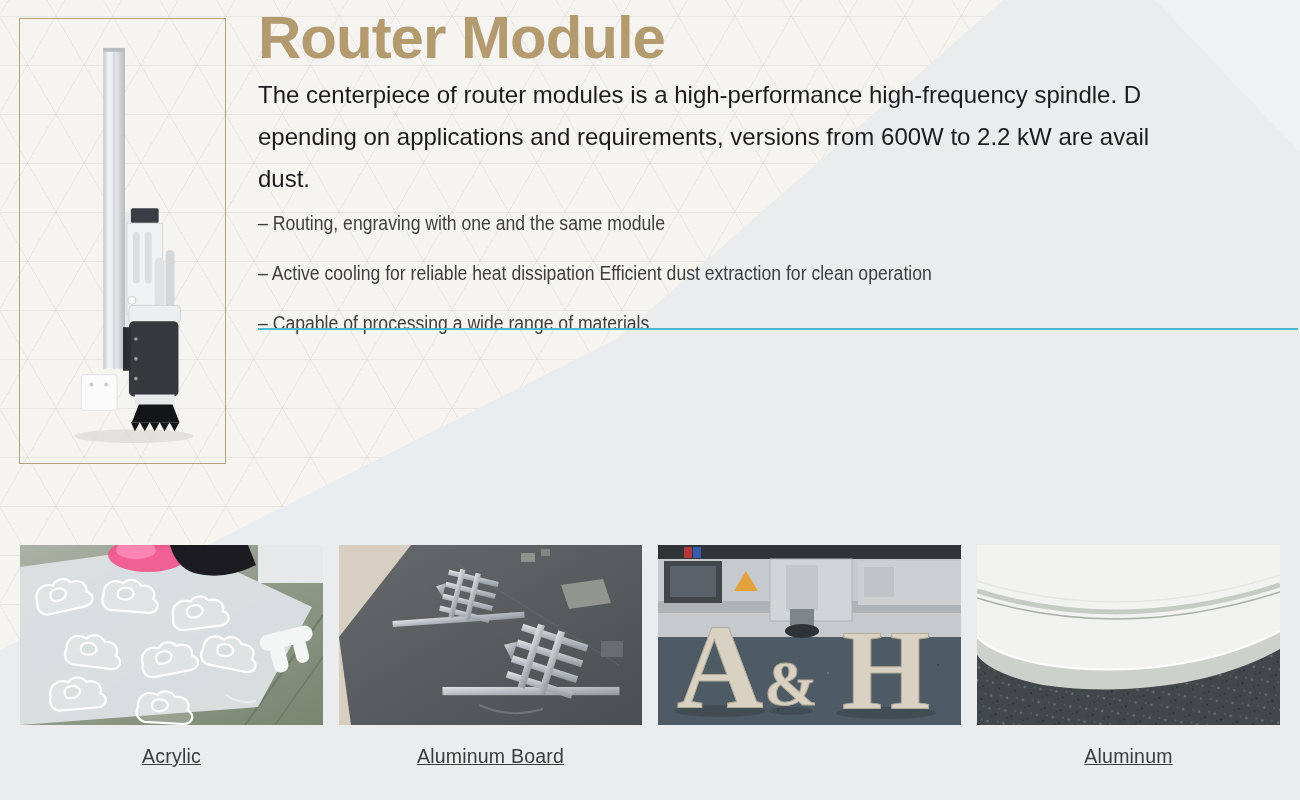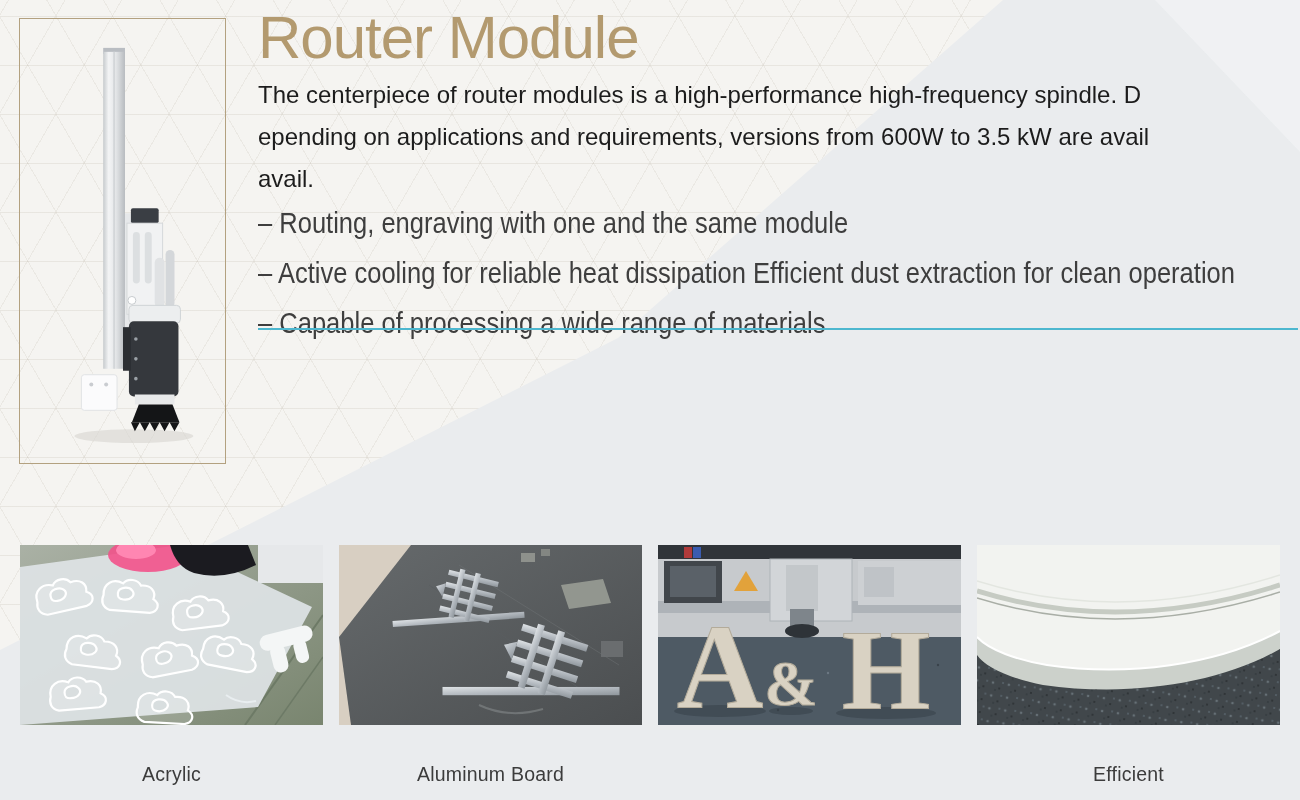--- a/index.html
+++ b/index.html
@@ -20,39 +20,39 @@
   .content{position:absolute;inset:0;}
 
   .product-box{
     position:absolute;left:19px;top:18px;width:207px;height:446px;
     border:1px solid #b3a180;box-sizing:border-box;
   }
   .product-box svg{display:block;width:100%;height:100%;}
 
   .text-col{position:absolute;left:258px;top:0;width:1000px;}
   .page-title{
-    margin:0;padding-top:8px;font-size:60px;line-height:60px;font-weight:400;
+    margin:0;padding-top:8px;font-size:60px;line-height:60px;font-weight:700;
     letter-spacing:-1px;color:#b39a6f;
   }
   .desc{margin-top:6px;font-size:24px;line-height:30px;color:#1c1c1c;font-weight:500;}
   .desc div{white-space:nowrap;margin-top:12px;}
   .bullets{list-style:none;margin:14px 0 0 0;padding:0;}
-  .bullets li{margin:0 0 20px 0;font-size:29px;line-height:30px;color:#3e3e3e;white-space:nowrap;}
+  .bullets li{margin:0 0 20px 0;font-size:20px;line-height:30px;color:#3e3e3e;white-space:nowrap;}
   .bullets li span{display:inline-block;transform:scaleX(.88);transform-origin:left center;}
 
   .divider{position:absolute;left:258px;top:328px;width:1040px;height:2px;background:#4db7cf;}
 
   .gallery{
     position:absolute;left:20px;top:545px;
     display:grid;grid-template-columns:repeat(4,303px);column-gap:16px;
   }
   .gallery figure{margin:0;width:303px;}
   .photo{display:block;width:303px;height:180px;}
   figcaption{
-    margin-top:38px;text-align:center;font-size:19.5px;color:#3c3c3c;letter-spacing:.2px;
+    margin-top:20px;text-align:center;font-size:19.5px;color:#3c3c3c;letter-spacing:.2px;text-decoration:underline;
   }
 </style>
 </head>
 <body>
 
 <div class="page">
 
   <div class="bg-pattern"></div>
 
   <svg class="bg-overlay" width="1300" height="800" viewBox="0 0 1300 800">
@@ -96,22 +96,22 @@
         <rect x="62" y="358" width="36" height="36" rx="3" fill="#fbfbfc" stroke="#e1e3e5"></rect>
         <circle cx="72" cy="368" r="2" fill="#c9ccd0"></circle>
         <circle cx="87" cy="368" r="2" fill="#c9ccd0"></circle>
       </svg>
     </div>
 
     <div class="text-col">
       <h1 class="page-title">Router Module</h1>
       <div class="desc">
         <div>The centerpiece of router modules is a high-performance high-frequency spindle. D</div>
-        <div>epending on applications and requirements, versions from 600W to 3.5 kW are avail</div>
-        <div>avail.</div>
+        <div>epending on applications and requirements, versions from 600W to 2.2 kW are avail</div>
+        <div>dust.</div>
       </div>
       <ul class="bullets">
         <li><span>– Routing, engraving with one and the same module</span></li>
         <li><span>– Active cooling for reliable heat dissipation Efficient dust extraction for clean operation</span></li>
         <li><span>– Capable of processing a wide range of materials</span></li>
       </ul>
     </div>
 
     <div class="divider"></div>
 
@@ -238,18 +238,18 @@
             </pattern>
           </defs>
           <rect width="303" height="180" fill="url(#grain)"></rect>
           <path d="M0,110 C8,122 34,134 66,140 C150,152 240,140 303,104 L303,86 C240,120 150,132 70,120 C40,115 12,105 0,92 Z" fill="#ccd1cb"></path>
           <path d="M0,0 H303 V86 C240,120 150,132 70,120 C40,115 12,105 0,92 Z" fill="#f2f3f0"></path>
           <path d="M0,92 C12,105 40,115 70,120 C150,132 240,120 303,86" stroke="#ffffff" stroke-width="2" fill="none"></path>
           <path d="M0,46 C90,74 190,76 303,40" stroke="#c6cbc3" stroke-width="5" fill="none"></path>
           <path d="M0,53 C90,81 190,83 303,47" stroke="#a9aea6" stroke-width="1.5" fill="none"></path>
           <path d="M0,36 C90,64 190,66 303,30" stroke="#e3e6e0" stroke-width="1.5" fill="none"></path>
         </svg>
-        <figcaption>Efficient</figcaption>
+        <figcaption>Aluminum</figcaption>
       </figure>
 
     </div>
   </div>
 </div>
 
 </body></html>

